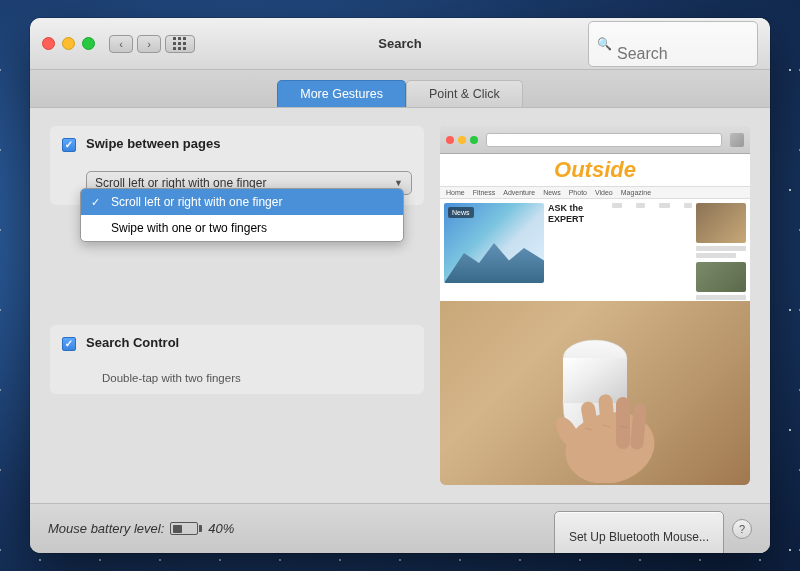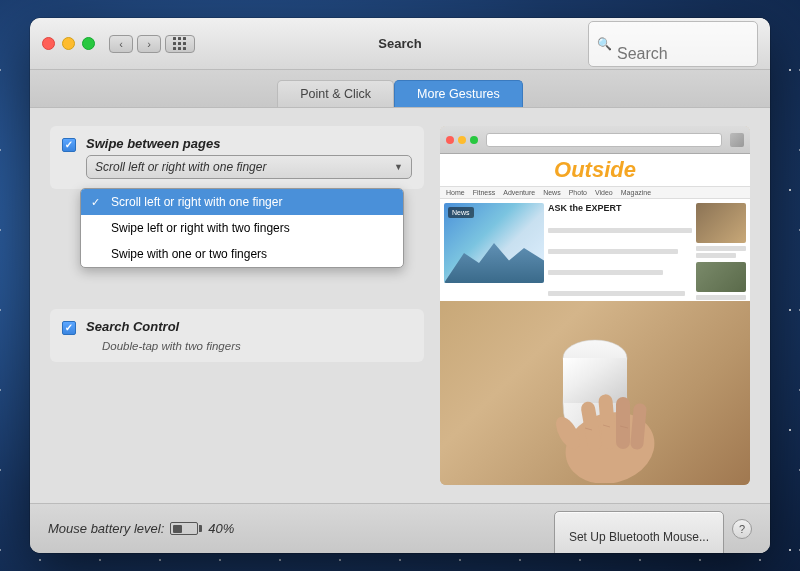--- a/index.html
+++ b/index.html
@@ -241,23 +241,22 @@
     .checkbox-check {
       color: white;
       font-size: 10px;
       font-weight: bold;
       line-height: 1;
     }
 
     .setting-label-group {
       display: flex;
       flex-direction: column;
-      gap: 4px;
+      gap: 20px;
       flex: 1;
-      font-style: italic;
     }
 
     .setting-title {
       font-size: 13px;
       font-weight: 600;
       color: #222;
     }
 
     .dropdown-select {
       display: flex;
@@ -430,21 +429,21 @@
       left: 0;
       right: 0;
       height: 50px;
       background: linear-gradient(to bottom, #6a9abf, #3a6a8a);
       clip-path: polygon(0% 100%, 20% 40%, 35% 60%, 50% 20%, 65% 55%, 80% 30%, 100% 55%, 100% 100%);
     }
 
     .mag-text-col {
       flex: 1;
       display: flex;
-      flex-direction: column;
+      flex-direction: row;
       gap: 14px;
     }
 
     .mag-headline {
       font-size: 9px;
       font-weight: 700;
       color: #222;
       line-height: 1.2;
     }
 
@@ -605,22 +604,22 @@
       </div>
     </div>
     <div class="titlebar-title">Search</div>
     <div class="search-bar">
       <span class="search-icon-svg">🔍</span>
       <input class="search-input" type="text" placeholder="Search" style="">
     </div>
   </div>
 
   <div class="tabs-area">
+    <div class="tab active">More Gestures</div>
     <div class="tab inactive">Point &amp; Click</div>
-    <div class="tab active">More Gestures</div>
   </div>
 
   <div class="content">
 
     <div class="left-panel">
 
       <div class="setting-section">
         <div class="setting-row">
           <div class="checkbox-wrapper">
             <div class="checkbox">
@@ -634,24 +633,20 @@
               <span class="dropdown-arrow">▼</span>
             </div>
           </div>
         </div>
       </div>
 
       <div class="dropdown-menu">
         <div class="dropdown-item selected">
           <span class="check-mark">✓</span>
           <span>Scroll left or right with one finger</span>
-        </div>
-        <div class="dropdown-item">
-          <span class="check-mark"></span>
-          <span>Swipe left or right with two fingers</span>
         </div>
         <div class="dropdown-item">
           <span class="check-mark"></span>
           <span>Swipe with one or two fingers</span>
         </div>
       </div>
 
       <div class="mission-section" style="margin-top: 110px;">
         <div class="setting-row">
           <div class="checkbox-wrapper">

